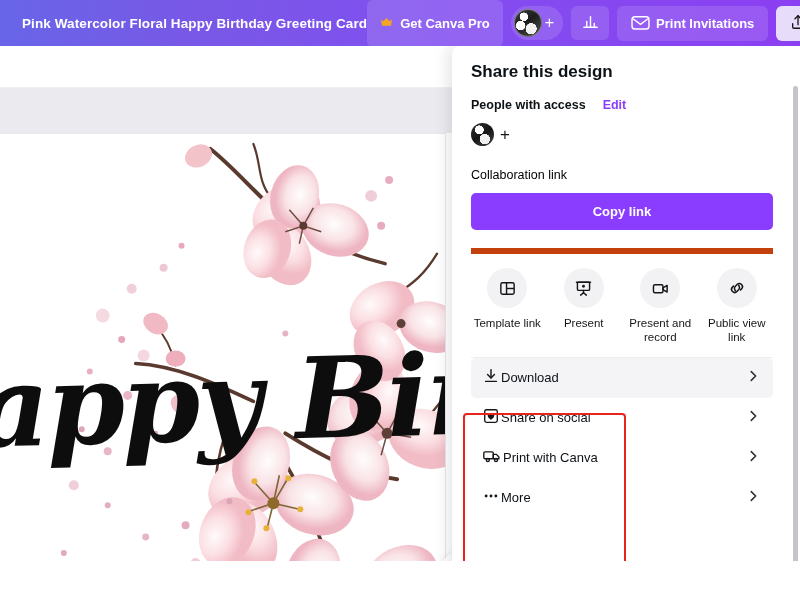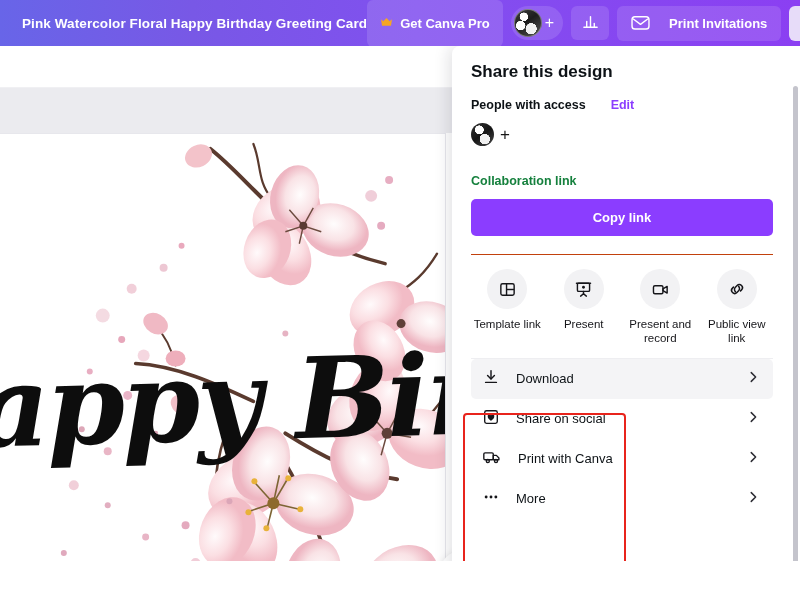--- a/index.html
+++ b/index.html
@@ -44,21 +44,21 @@
     flex:none;
   }
   .plus-sm { color:#fff; font-size:16px; line-height:1; font-weight:400; }
 
   .btn-icon-only {
     background:rgba(255,255,255,.13); border:none; border-radius:6px;
     width:38px; height:34px; display:flex; align-items:center; justify-content:center;
     cursor:pointer; color:#fff;
   }
   .btn-print {
-    display:flex; align-items:center; gap:19px;
+    display:flex; align-items:center; gap:6px;
     background:rgba(255,255,255,.13); color:#fff;
     font-size:13px; font-weight:700; border:none; border-radius:6px;
     padding:8px 14px; cursor:pointer; white-space:nowrap;
   }
   .btn-share {
     display:flex; align-items:center; gap:8px;
     background:#e7dcf9; color:#16161a;
     font-size:13.5px; font-weight:700; border:none; border-radius:6px;
     padding:8px 14px; cursor:pointer; white-space:nowrap;
   }
@@ -104,21 +104,21 @@
 
   
   .panel {
     position:absolute; left:452px; top:46px; width:340px; height:545px;
     background:#fff; border-radius:8px 0 0 8px;
     box-shadow:-3px 0 16px rgba(24,24,40,.13);
     z-index:20; overflow:hidden;
   }
   .panel-inner { padding:0 19px; }
   .panel-title { font-size:17px; font-weight:700; color:#0d1216; padding-top:16px; }
-  .sec-row { display:flex; align-items:baseline; gap:25px; margin-top:16px; }
+  .sec-row { display:flex; align-items:baseline; gap:17px; margin-top:16px; }
   .sec-label { font-size:12.5px; font-weight:700; color:#0d1216; }
   .edit-link { font-size:12.5px; font-weight:700; color:#8b3dff; cursor:pointer; }
 
   .text-input {
     margin-top:9px; width:302px; height:34px;
     border:1px solid #dcdce3; border-radius:5px;
     font-size:12.5px; color:#70707c; padding:0 12px;
     font-family:"Liberation Sans", sans-serif; outline:none; background:#fff;
   }
   .text-input::placeholder { color:#8a8a96; }
@@ -127,50 +127,50 @@
   .avatar-dk {
     width:23px; height:23px; border-radius:50%;
     background:
       radial-gradient(circle at 36% 30%, #fdfdfd 0 20%, rgba(255,255,255,0) 21%),
       radial-gradient(circle at 60% 70%, #f0f0f0 0 24%, rgba(255,255,255,0) 25%),
       linear-gradient(145deg,#343434 0%,#141414 50%,#4a4a4a 100%);
     flex:none;
   }
   .plus-dk { color:#161616; font-size:17px; line-height:1; padding-left:4px; cursor:pointer; }
 
-  .collab-label { font-size:12.5px; font-weight:700; color:#15803d; margin-top:28px; }
+  .collab-label { font-size:12.5px; font-weight:400; color:#000000; margin-top:22px; }
   .select-box {
     margin-top:9px; width:302px; height:36px;
     border:1px solid #dcdce3; border-radius:5px;
     display:flex; align-items:center; padding:0 11px; gap:11px; cursor:pointer; background:#fff;
   }
   .select-text { font-size:13px; color:#0d1216; }
   .chev { margin-left:auto; color:#2b2b33; }
 
   .copy-btn {
     margin-top:11px; width:302px; height:37px;
     background:#8b3dff; color:#fff; border:none; border-radius:5px;
     font-size:13px; font-weight:700; cursor:pointer;
     font-family:"Liberation Sans", sans-serif;
   }
 
   .quick-grid {
-    margin-top:18px; display:flex; border-top:1px solid #c2410c;
+    margin-top:18px; display:flex; border-top:6px solid #c2410c;
     padding:14px 0 12px 0; gap:4px;
   }
   .quick-item { flex:1; display:flex; flex-direction:column; align-items:center; gap:8px; cursor:pointer; }
   .quick-circle {
     width:40px; height:40px; border-radius:50%; background:#f2f2f4;
     display:flex; align-items:center; justify-content:center; color:#16161a;
   }
   .quick-label { font-size:11.5px; color:#16161a; text-align:center; line-height:1.25; max-width:82px; }
 
   .menu-list { border-top:1px solid #eeeef1; }
   .menu-item {
-    display:flex; align-items:center; height:40px; gap:16px;
+    display:flex; align-items:center; height:40px; gap:1px;
     padding:0 13px 0 11px; cursor:pointer; border-radius:5px;
   }
   .menu-item.active { background:#f4f4f6; }
   .menu-label { font-size:13px; color:#0d1216; }
   .menu-chev { margin-left:auto; color:#2b2b33; }
 
   
   .redbox {
     position:absolute; left:463px; top:413px; width:163px; height:164px;
     border:2.5px solid #e8241c; border-radius:4px; z-index:40; pointer-events:none;

